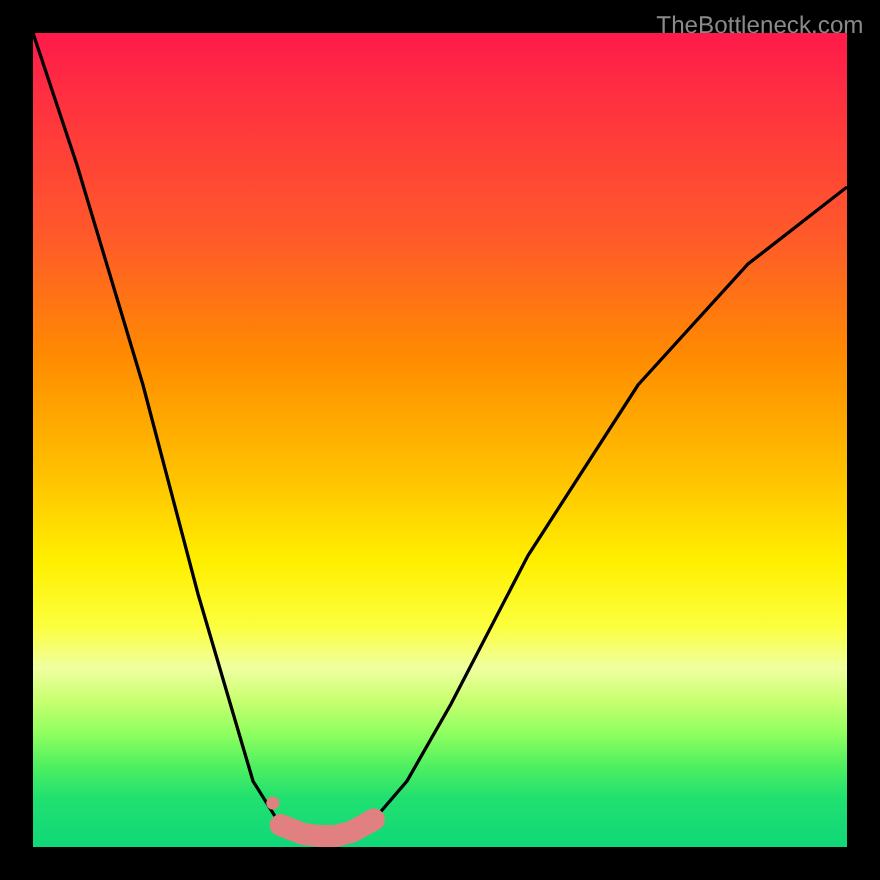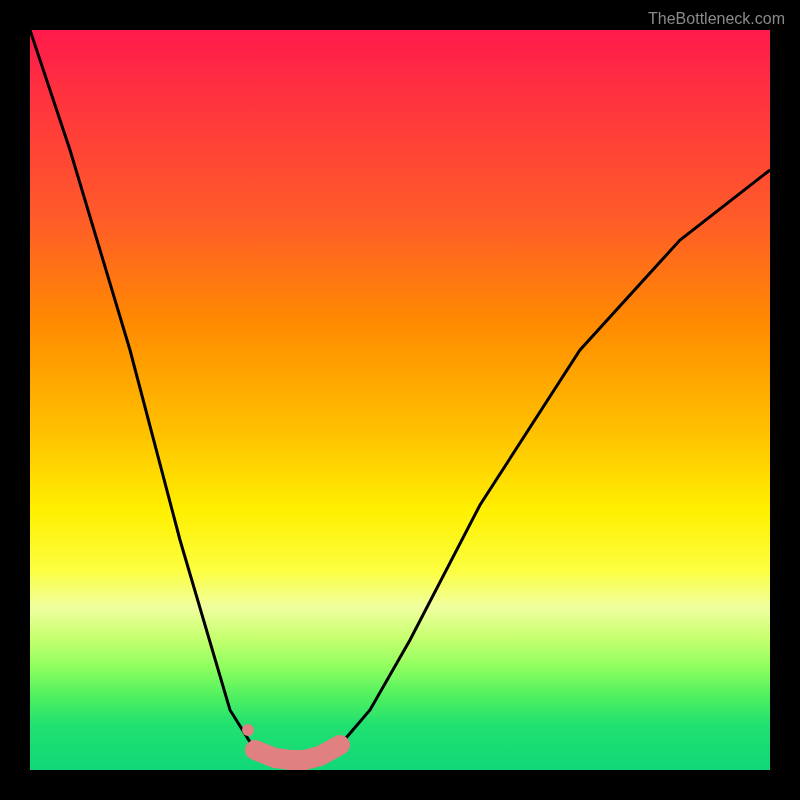--- a/index.html
+++ b/index.html
@@ -1,16 +1,16 @@
 <!DOCTYPE html>
 <html><head>
 <meta charset="utf-8">
 <style>
 body { margin: 0; padding: 0; width: 800px; height: 800px; background: #000; position: relative; font-family: Arial, sans-serif; }
-.attribution { position: absolute; top: 10px; right: 15px; color: #8a8a8a; font-size: 16px; font-weight: 500; z-index: 10; }
+.attribution { position: absolute; top: 10px; right: 15px; color: #8a8a8a; font-size: 22px; font-weight: 500; z-index: 10; }
 .plot-area { position: absolute; left: 30px; top: 30px; width: 740px; height: 740px; background: linear-gradient(to bottom,
   #ff1a4b 0%,
   #ff3040 8%,
   #ff5a2a 25%,
   #ff8c00 40%,
   #ffc400 55%,
   #fff000 65%,
   #fcff40 73%,
   #f0ffa0 78%,
   #c8ff70 82%,

